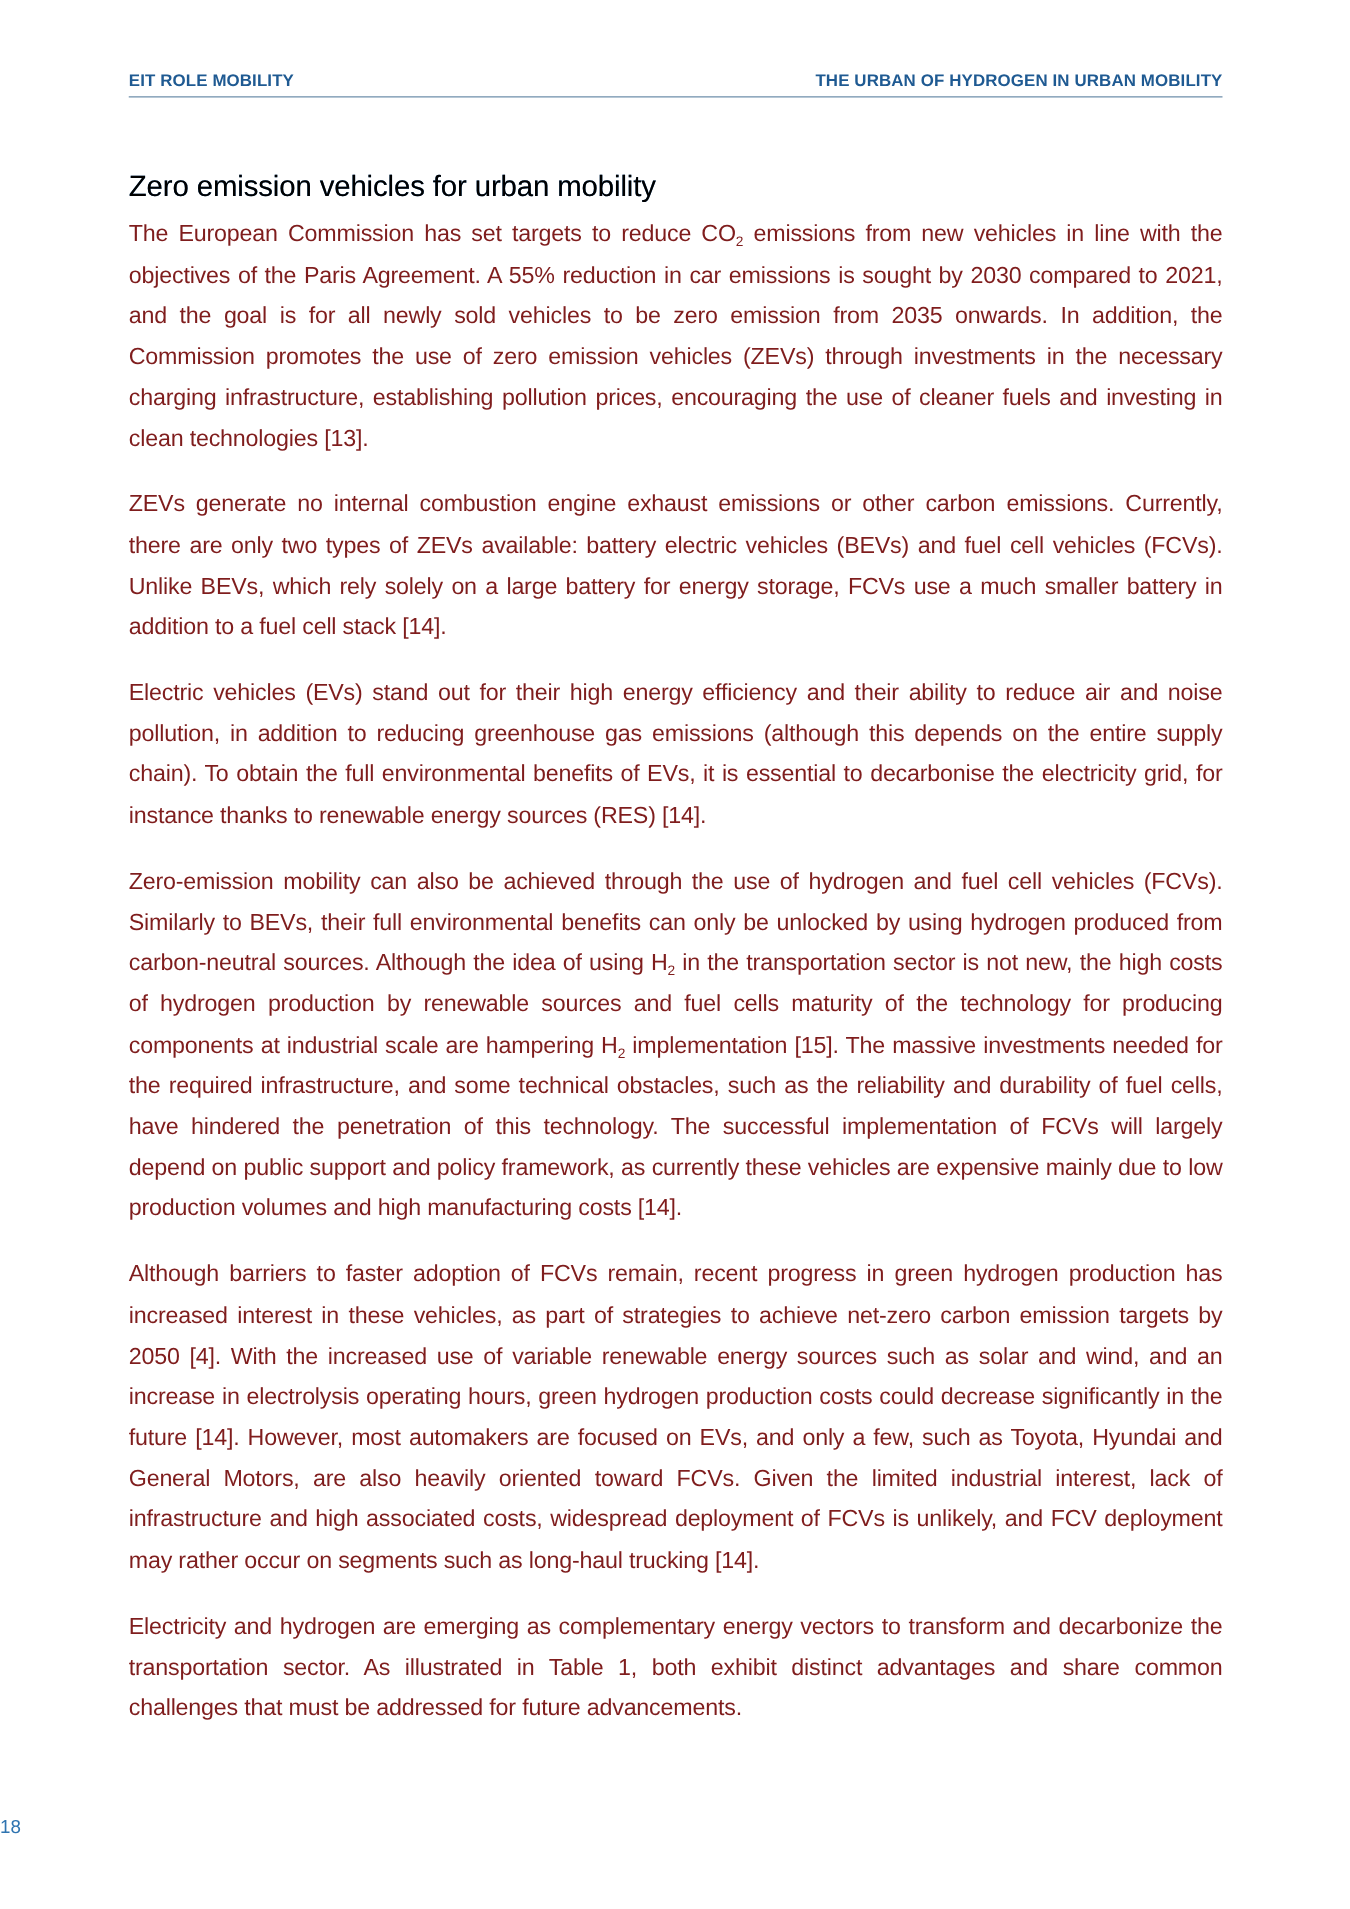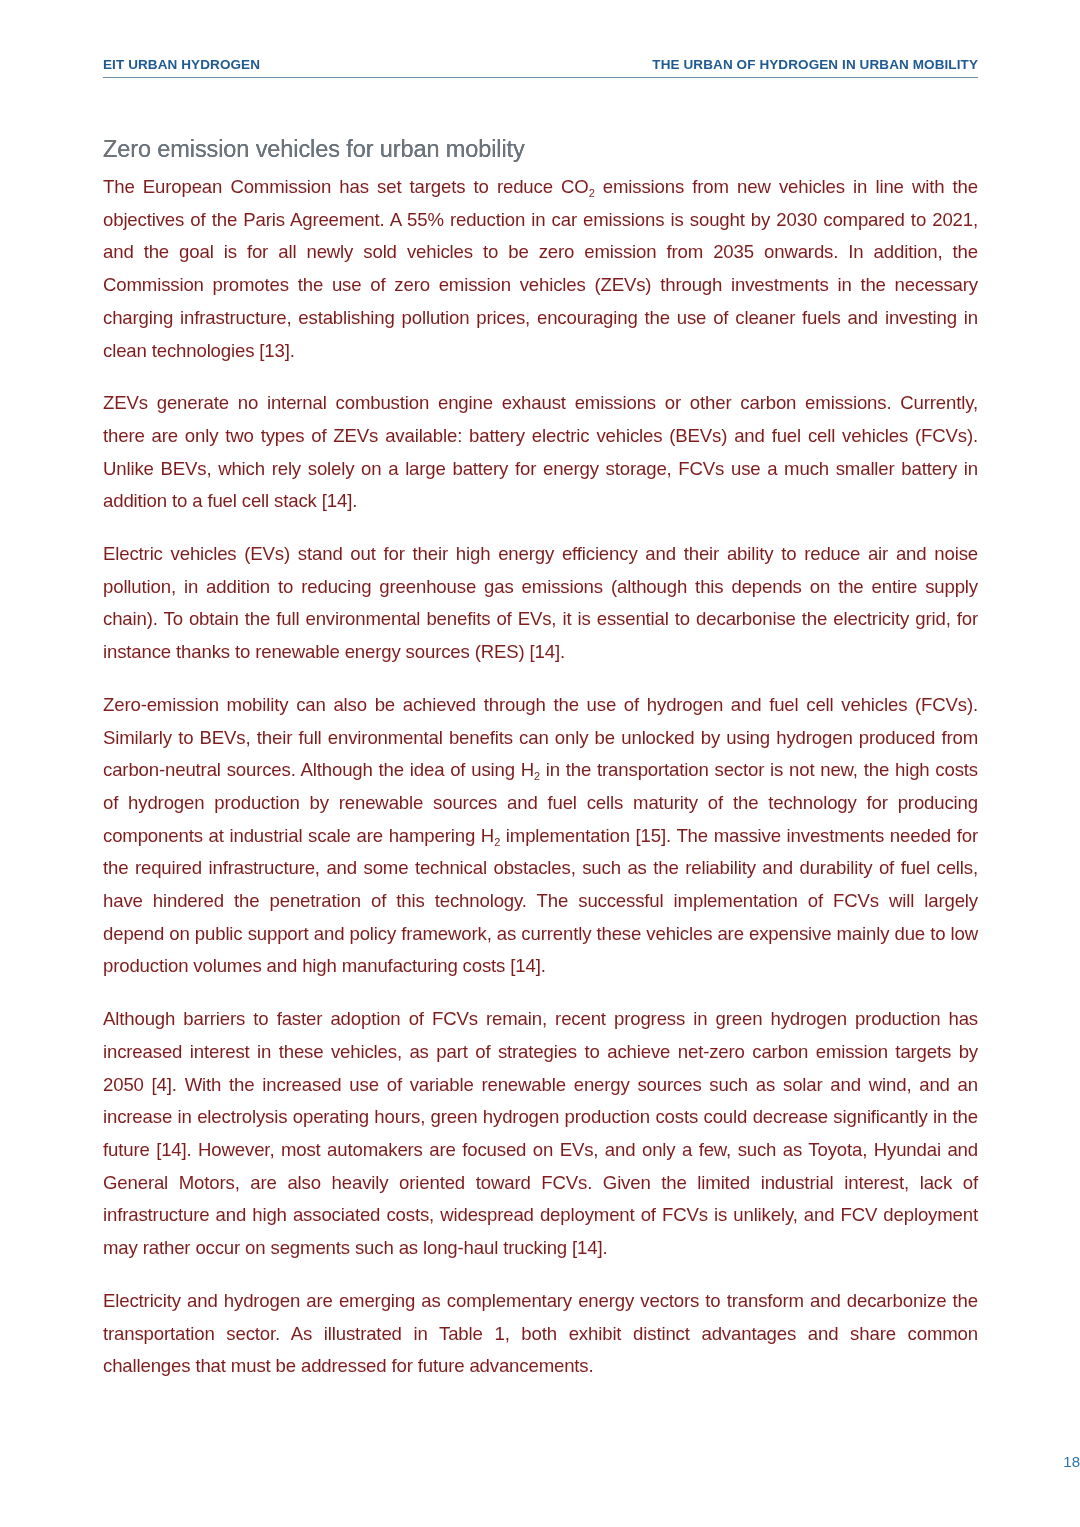--- a/index.html
+++ b/index.html
@@ -9,40 +9,40 @@
       position: absolute; left: 103px; top: 55px; width: 875px; height: 22px;
       border-bottom: 1.5px solid #6f8fab;
       font-family: "Liberation Sans", sans-serif; font-weight: bold;
       font-size: 13.5px; color: #1f5a92; letter-spacing: 0.1px;
     }
     .running-header .left { position: absolute; left: 0; top: 2px; }
     .running-header .right { position: absolute; right: 0; top: 2px; }
     .content { position: absolute; left: 103px; top: 133px; width: 875px; }
     h1.section-title {
       margin: 0 0 6px 0; font-family: "Liberation Sans", sans-serif;
-      font-weight: normal; font-size: 23.5px; color: #737373; line-height: 32px;
+      font-weight: normal; font-size: 23.5px; color: #000000; line-height: 32px;
       letter-spacing: -0.1px; text-shadow: 0 0 0.4px #21609e;
     }
     p.body-text {
       margin: 0 0 20px 0; font-family: "Liberation Sans", sans-serif;
       font-size: 18.6px; line-height: 32.7px; color: #7f1d1d;
       text-align: justify; letter-spacing: -0.15px;
     }
     p.body-text sub { font-size: 11px; line-height: 0; vertical-align: -4px; }
     .page-number {
-      position: absolute; left: 0; width: 1080px; top: 1453px; text-align: right;
+      position: absolute; left: 0; width: 1080px; top: 1453px; text-align: left;
       font-family: "Liberation Sans", sans-serif; font-size: 15px; color: #2f74b0;
     }
   </style>
 </head>
 <body>
 
 <div class="page">
   <div class="running-header">
-    <span class="left">EIT URBAN HYDROGEN</span>
+    <span class="left">EIT ROLE MOBILITY</span>
     <span class="right">THE URBAN OF HYDROGEN IN URBAN MOBILITY</span>
   </div>
 
   <div class="content">
     <h1 class="section-title">Zero emission vehicles for urban mobility</h1>
     <p class="body-text"><span>The European Commission has set targets to reduce CO</span><sub>2</sub><span> emissions from new vehicles in line with the objectives of the Paris Agreement. A 55% reduction in car emissions is sought by 2030 compared to 2021, and the goal is for all newly sold vehicles to be zero emission from 2035 onwards. In addition, the Commission promotes the use of zero emission vehicles (ZEVs) through investments in the necessary charging infrastructure, establishing pollution prices, encouraging the use of cleaner fuels and investing in clean technologies [13].</span></p>
     <p class="body-text"><span>ZEVs generate no internal combustion engine exhaust emissions or other carbon emissions. Currently, there are only two types of ZEVs available: battery electric vehicles (BEVs) and fuel cell vehicles (FCVs). Unlike BEVs, which rely solely on a large battery for energy storage, FCVs use a much smaller battery in addition to a fuel cell stack [14].</span></p>
     <p class="body-text"><span>Electric vehicles (EVs) stand out for their high energy efficiency and their ability to reduce air and noise pollution, in addition to reducing greenhouse gas emissions (although this depends on the entire supply chain). To obtain the full environmental benefits of EVs, it is essential to decarbonise the electricity grid, for instance thanks to renewable energy sources (RES) [14].</span></p>
     <p class="body-text"><span>Zero-emission mobility can also be achieved through the use of hydrogen and fuel cell vehicles (FCVs). Similarly to BEVs, their full environmental benefits can only be unlocked by using hydrogen produced from carbon-neutral sources. Although the idea of using H</span><sub>2</sub><span> in the transportation sector is not new, the high costs of hydrogen production by renewable sources and fuel cells maturity of the technology for producing components at industrial scale are hampering H</span><sub>2</sub><span> implementation [15]. The massive investments needed for the required infrastructure, and some technical obstacles, such as the reliability and durability of fuel cells, have hindered the penetration of this technology. The successful implementation of FCVs will largely depend on public support and policy framework, as currently these vehicles are expensive mainly due to low production volumes and high manufacturing costs [14].</span></p>
     <p class="body-text"><span>Although barriers to faster adoption of FCVs remain, recent progress in green hydrogen production has increased interest in these vehicles, as part of strategies to achieve net-zero carbon emission targets by 2050 [4]. With the increased use of variable renewable energy sources such as solar and wind, and an increase in electrolysis operating hours, green hydrogen production costs could decrease significantly in the future [14]. However, most automakers are focused on EVs, and only a few, such as Toyota, Hyundai and General Motors, are also heavily oriented toward FCVs. Given the limited industrial interest, lack of infrastructure and high associated costs, widespread deployment of FCVs is unlikely, and FCV deployment may rather occur on segments such as long-haul trucking [14].</span></p>

